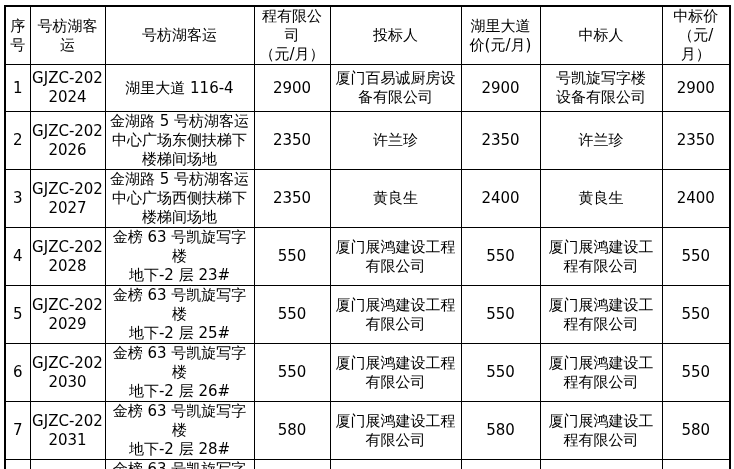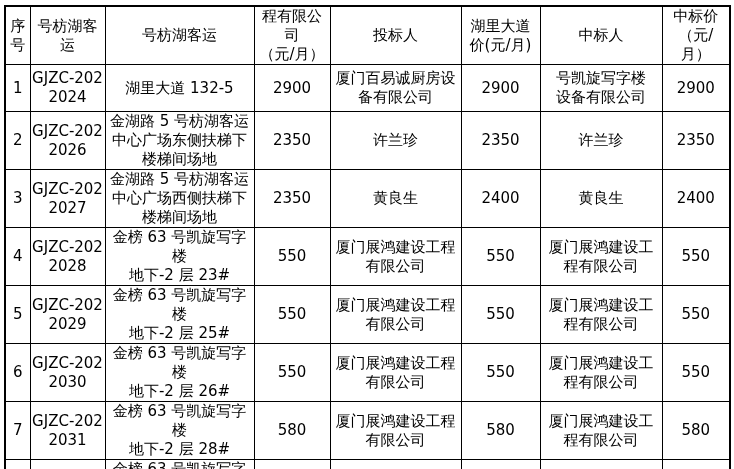--- a/index.html
+++ b/index.html
@@ -69,21 +69,21 @@
       <th>中标人</th>
       <th>中标价
 （元/月）</th>
     </tr>
   </thead>
   <tbody>
     <tr class="rh-tall">
       <td>1</td>
       <td>GJZC-202
 2024</td>
-      <td>湖里大道 132-5</td>
+      <td>湖里大道 116-4</td>
       <td>2900</td>
       <td>厦门百易诚厨房设
 备有限公司</td>
       <td>2900</td>
       <td>号凯旋写字楼
 设备有限公司</td>
       <td>2900</td>
     </tr>
     <tr class="rh-3line">
       <td>2</td>

